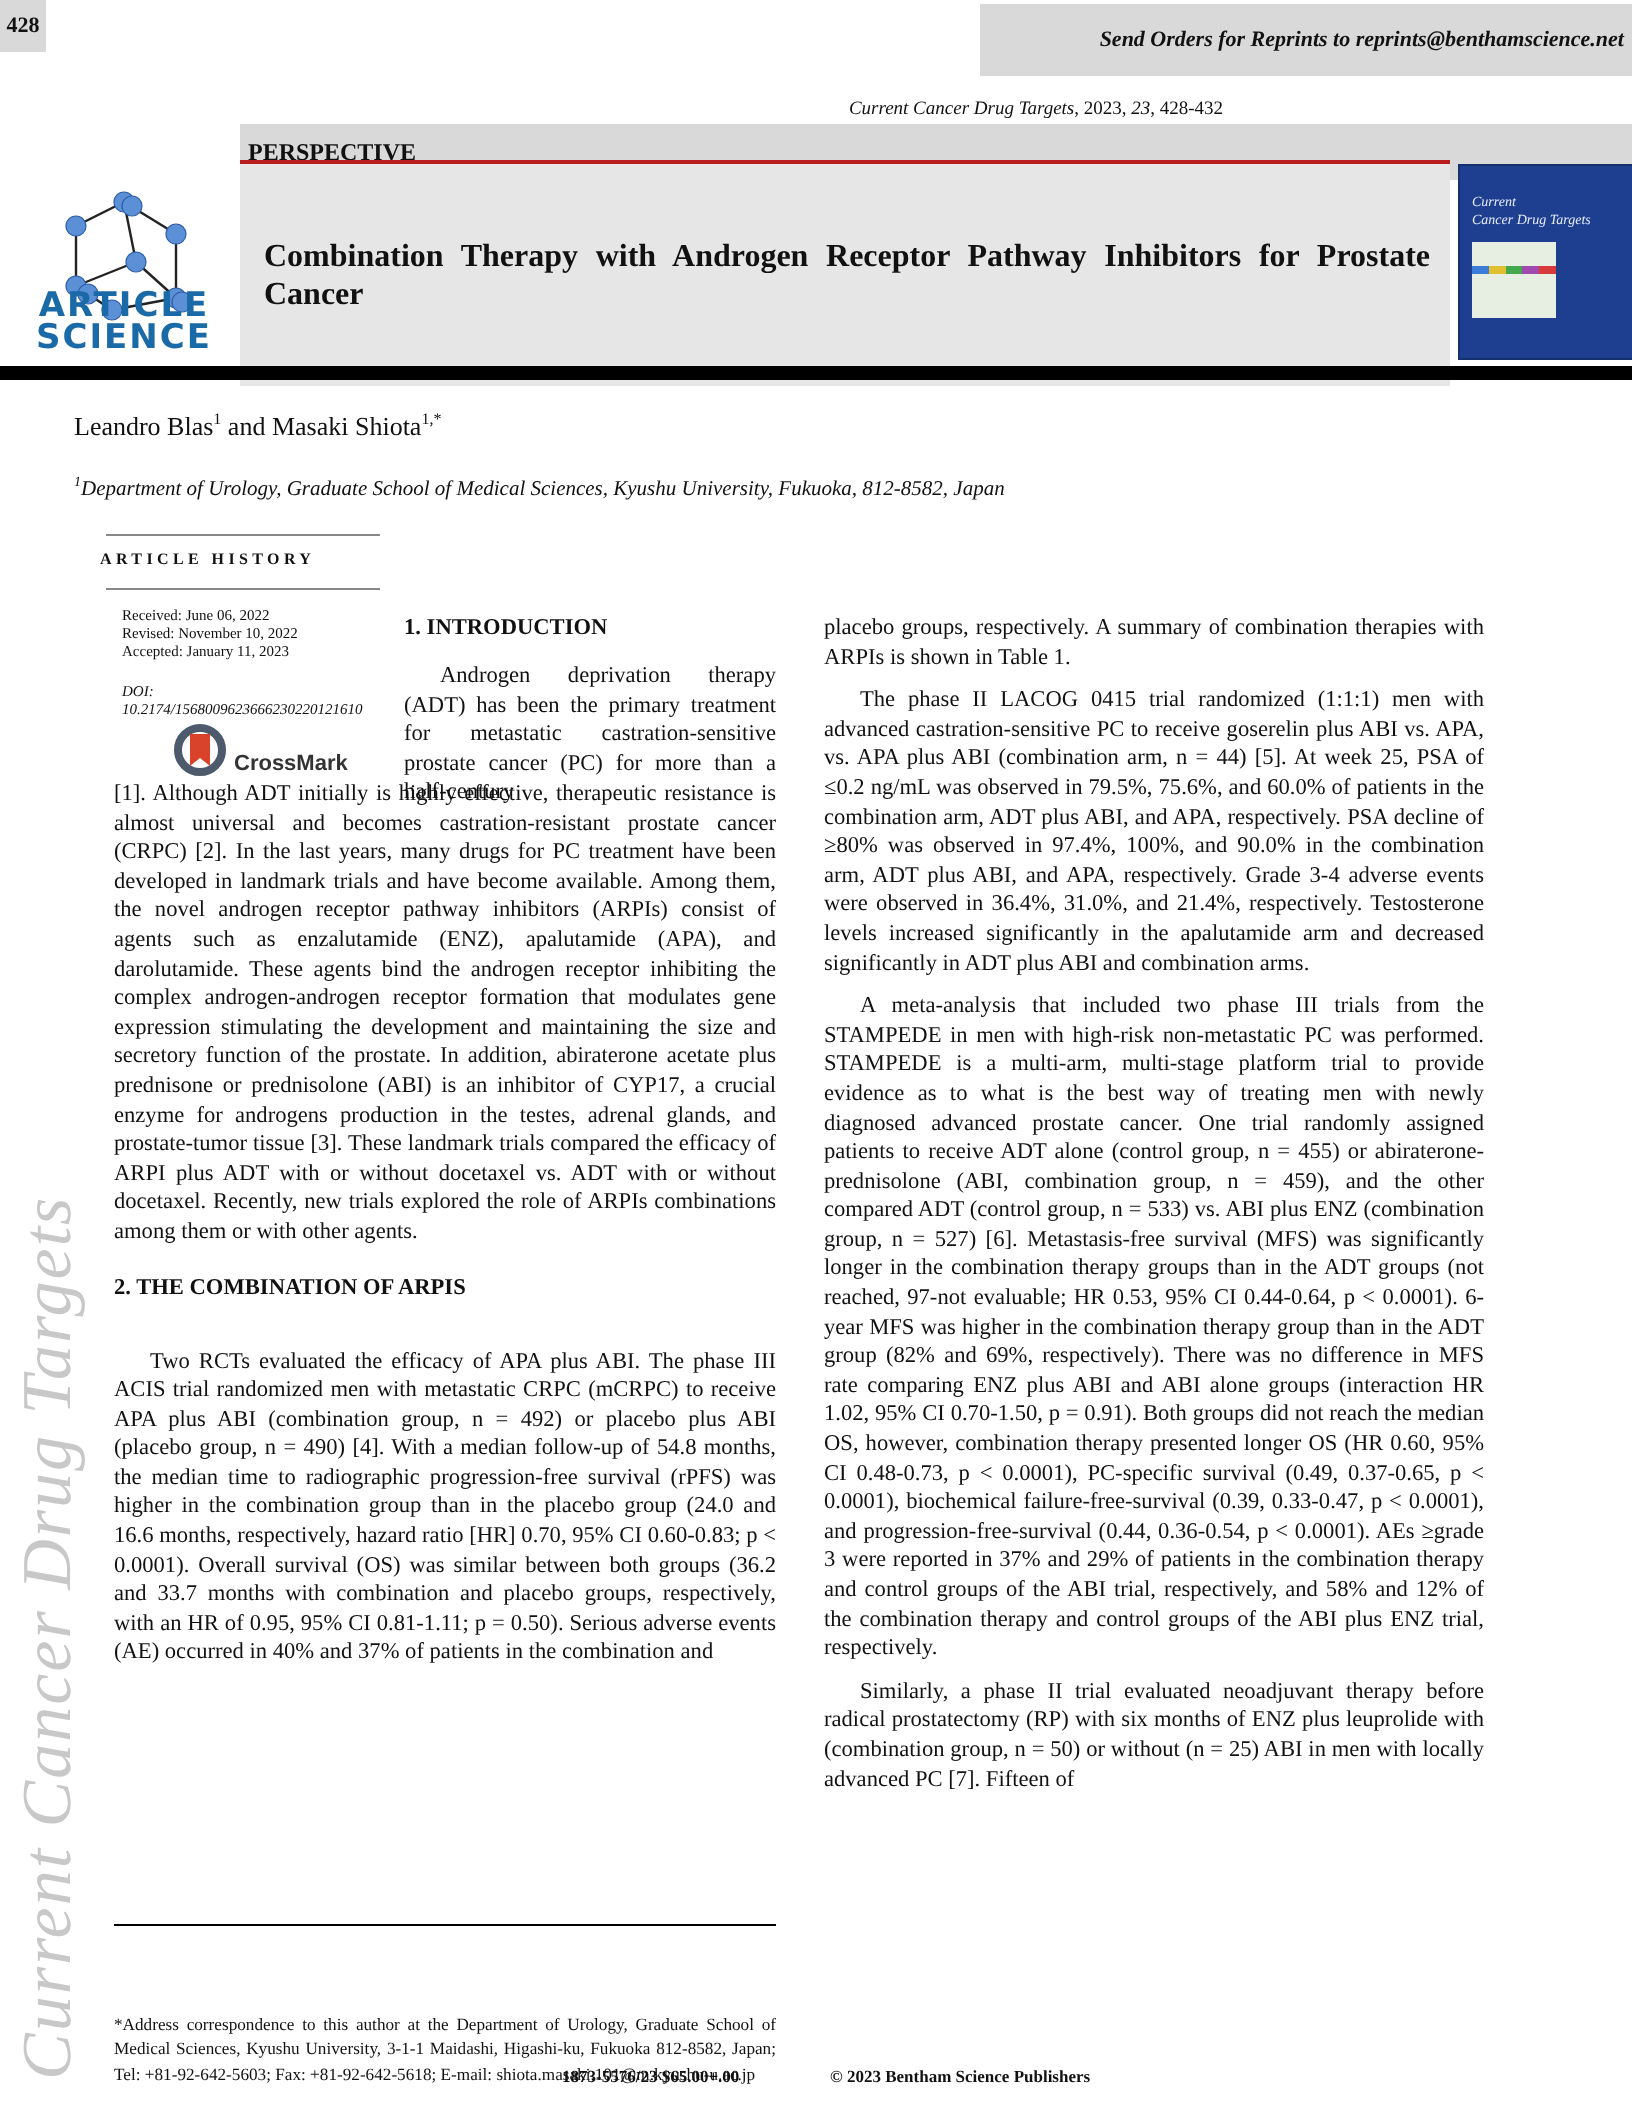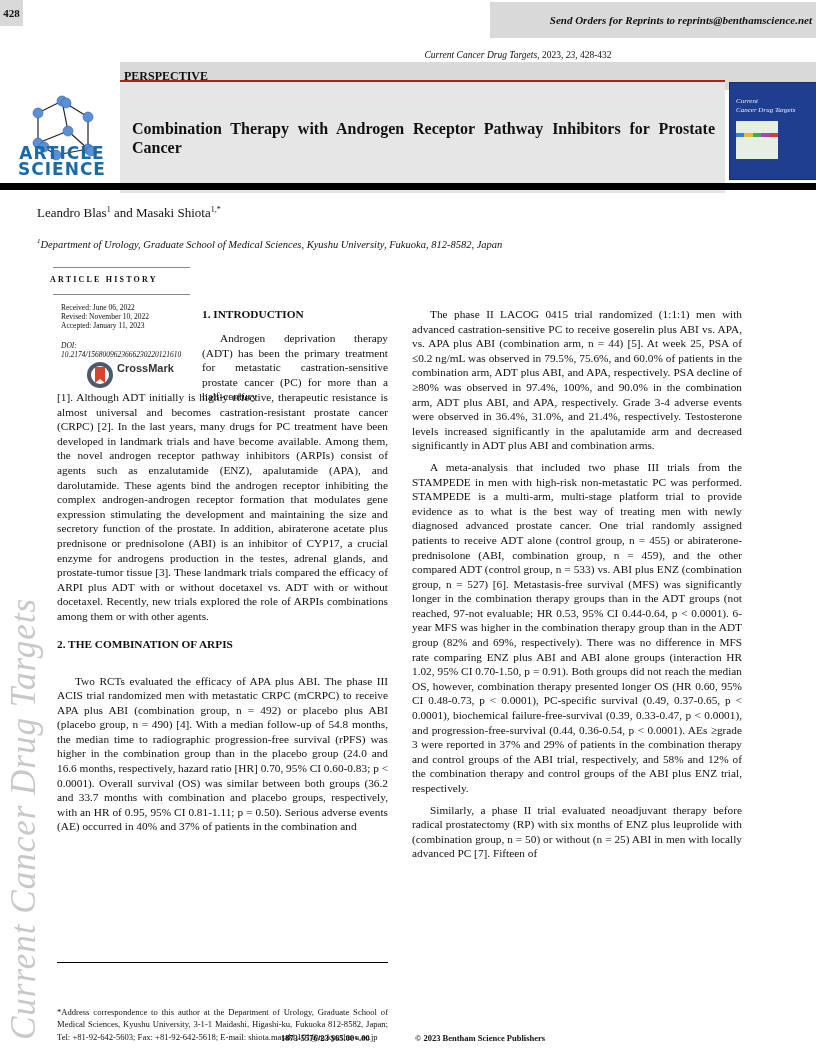--- a/index.html
+++ b/index.html
@@ -37,21 +37,21 @@
   .authors { position: absolute; left: 37px; top: 205px; font: 13px "Liberation Serif", serif; }
   .authors sup { font-size: 8px; }
   .affil { position: absolute; left: 37px; top: 237px; font: italic 10.5px "Liberation Serif", serif; }
   .affil sup { font-size: 7px; }
 
   .ah-rule1 { position: absolute; left: 53px; top: 267px; width: 137px; height: 1px; background: #888; }
   .ah-label { position: absolute; left: 50px; top: 275px; font: bold 8px "Liberation Serif", serif; letter-spacing: 2.2px; }
   .ah-rule2 { position: absolute; left: 53px; top: 294px; width: 137px; height: 1px; background: #888; }
   .hist { position: absolute; left: 61px; top: 303px; font: 7.5px "Liberation Serif", serif; line-height: 9px; }
   .doi { position: absolute; left: 61px; top: 341px; font: italic 7.5px "Liberation Serif", serif; line-height: 9px; }
-  .crossmark { position: absolute; left: 87px; top: 362px; display: flex; align-items: flex-start; gap: 4px; }
+  .crossmark { position: absolute; left: 87px; top: 362px; display: flex; align-items: flex-end; gap: 4px; }
   .crossmark .cm-icon { width: 26px; height: 26px; border-radius: 50%; border: 4px solid #4c5a6c; background: #fff; position: relative; }
   .crossmark .cm-icon::after { content: ""; position: absolute; left: 4px; top: 1px; width: 10px; height: 16px; background: #d9432b;
     clip-path: polygon(0 0,100% 0,100% 100%,50% 75%,0 100%); }
   .crossmark span { font: bold 11px "Liberation Sans", sans-serif; color: #333; }
 
   .sidebar-vert { position: absolute; left: 4px; top: 1040px; transform-origin: 0 0; transform: rotate(-90deg);
     font: italic 35px "Liberation Serif", serif; color: #c8c8c8; white-space: nowrap; letter-spacing: 1px; }
 
   .col { position: absolute; font: 11.3px "Liberation Serif", serif; line-height: 14.6px; text-align: justify; }
   .col p { text-indent: 18px; margin-bottom: 7px; }
@@ -156,20 +156,21 @@
 <div class="intro-head">1. INTRODUCTION</div>
 <div class="intro-first">Androgen deprivation therapy (ADT) has been the primary treatment for metastatic castration-sensitive prostate cancer (PC) for more than a half-century</div>
 
 <div class="col left-col">
   <p class="noind">[1]. Although ADT initially is highly effective, therapeutic resistance is almost universal and becomes castration-resistant prostate cancer (CRPC) [2]. In the last years, many drugs for PC treatment have been developed in landmark trials and have become available. Among them, the novel androgen receptor pathway inhibitors (ARPIs) consist of agents such as enzalutamide (ENZ), apalutamide (APA), and darolutamide. These agents bind the androgen receptor inhibiting the complex androgen-androgen receptor formation that modulates gene expression stimulating the development and maintaining the size and secretory function of the prostate. In addition, abiraterone acetate plus prednisone or prednisolone (ABI) is an inhibitor of CYP17, a crucial enzyme for androgens production in the testes, adrenal glands, and prostate-tumor tissue [3]. These landmark trials compared the efficacy of ARPI plus ADT with or without docetaxel vs. ADT with or without docetaxel. Recently, new trials explored the role of ARPIs combinations among them or with other agents.</p>
   <h2 style="margin-top:14px">2. THE COMBINATION OF ARPIS</h2>
   <p>Two RCTs evaluated the efficacy of APA plus ABI. The phase III ACIS trial randomized men with metastatic CRPC (mCRPC) to receive APA plus ABI (combination group, n = 492) or placebo plus ABI (placebo group, n = 490) [4]. With a median follow-up of 54.8 months, the median time to radiographic progression-free survival (rPFS) was higher in the combination group than in the placebo group (24.0 and 16.6 months, respectively, hazard ratio [HR] 0.70, 95% CI 0.60-0.83; p &lt; 0.0001). Overall survival (OS) was similar between both groups (36.2 and 33.7 months with combination and placebo groups, respectively, with an HR of 0.95, 95% CI 0.81-1.11; p = 0.50). Serious adverse events (AE) occurred in 40% and 37% of patients in the combination and</p>
 </div>
 
 <div class="col right-col">
+  <p class="noind">placebo groups, respectively. A summary of combination therapies with ARPIs is shown in Table 1.</p>
   <p>The phase II LACOG 0415 trial randomized (1:1:1) men with advanced castration-sensitive PC to receive goserelin plus ABI vs. APA, vs. APA plus ABI (combination arm, n = 44) [5]. At week 25, PSA of ≤0.2 ng/mL was observed in 79.5%, 75.6%, and 60.0% of patients in the combination arm, ADT plus ABI, and APA, respectively. PSA decline of ≥80% was observed in 97.4%, 100%, and 90.0% in the combination arm, ADT plus ABI, and APA, respectively. Grade 3-4 adverse events were observed in 36.4%, 31.0%, and 21.4%, respectively. Testosterone levels increased significantly in the apalutamide arm and decreased significantly in ADT plus ABI and combination arms.</p>
   <p>A meta-analysis that included two phase III trials from the STAMPEDE in men with high-risk non-metastatic PC was performed. STAMPEDE is a multi-arm, multi-stage platform trial to provide evidence as to what is the best way of treating men with newly diagnosed advanced prostate cancer. One trial randomly assigned patients to receive ADT alone (control group, n = 455) or abiraterone-prednisolone (ABI, combination group, n = 459), and the other compared ADT (control group, n = 533) vs. ABI plus ENZ (combination group, n = 527) [6]. Metastasis-free survival (MFS) was significantly longer in the combination therapy groups than in the ADT groups (not reached, 97-not evaluable; HR 0.53, 95% CI 0.44-0.64, p &lt; 0.0001). 6-year MFS was higher in the combination therapy group than in the ADT group (82% and 69%, respectively). There was no difference in MFS rate comparing ENZ plus ABI and ABI alone groups (interaction HR 1.02, 95% CI 0.70-1.50, p = 0.91). Both groups did not reach the median OS, however, combination therapy presented longer OS (HR 0.60, 95% CI 0.48-0.73, p &lt; 0.0001), PC-specific survival (0.49, 0.37-0.65, p &lt; 0.0001), biochemical failure-free-survival (0.39, 0.33-0.47, p &lt; 0.0001), and progression-free-survival (0.44, 0.36-0.54, p &lt; 0.0001). AEs ≥grade 3 were reported in 37% and 29% of patients in the combination therapy and control groups of the ABI trial, respectively, and 58% and 12% of the combination therapy and control groups of the ABI plus ENZ trial, respectively.</p>
   <p>Similarly, a phase II trial evaluated neoadjuvant therapy before radical prostatectomy (RP) with six months of ENZ plus leuprolide with (combination group, n = 50) or without (n = 25) ABI in men with locally advanced PC [7]. Fifteen of</p>
 </div>
 
 <div class="fn-rule"></div>
 <div class="footnote">*Address correspondence to this author at the Department of Urology, Graduate School of Medical Sciences, Kyushu University, 3-1-1 Maidashi, Higashi-ku, Fukuoka 812-8582, Japan; Tel: +81-92-642-5603; Fax: +81-92-642-5618; E-mail: shiota.masaki.101@m.kyushu-u.ac.jp</div>
 
 <div class="issn">1873-5576/23 $65.00+.00</div>
 <div class="copyright">© 2023 Bentham Science Publishers</div>

